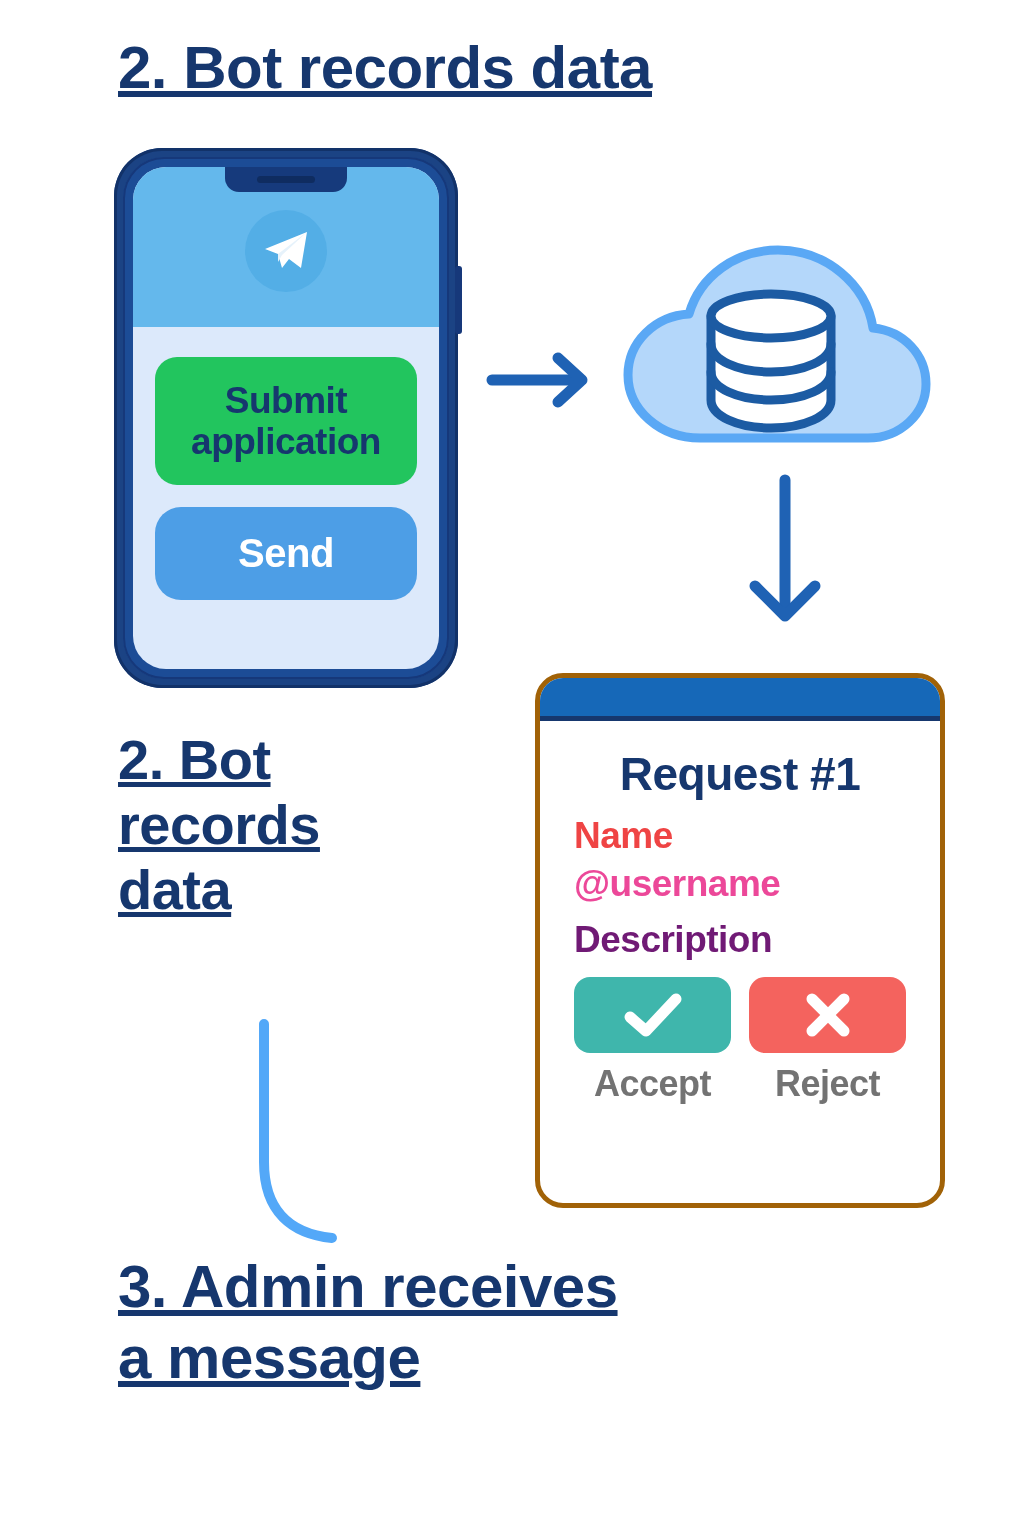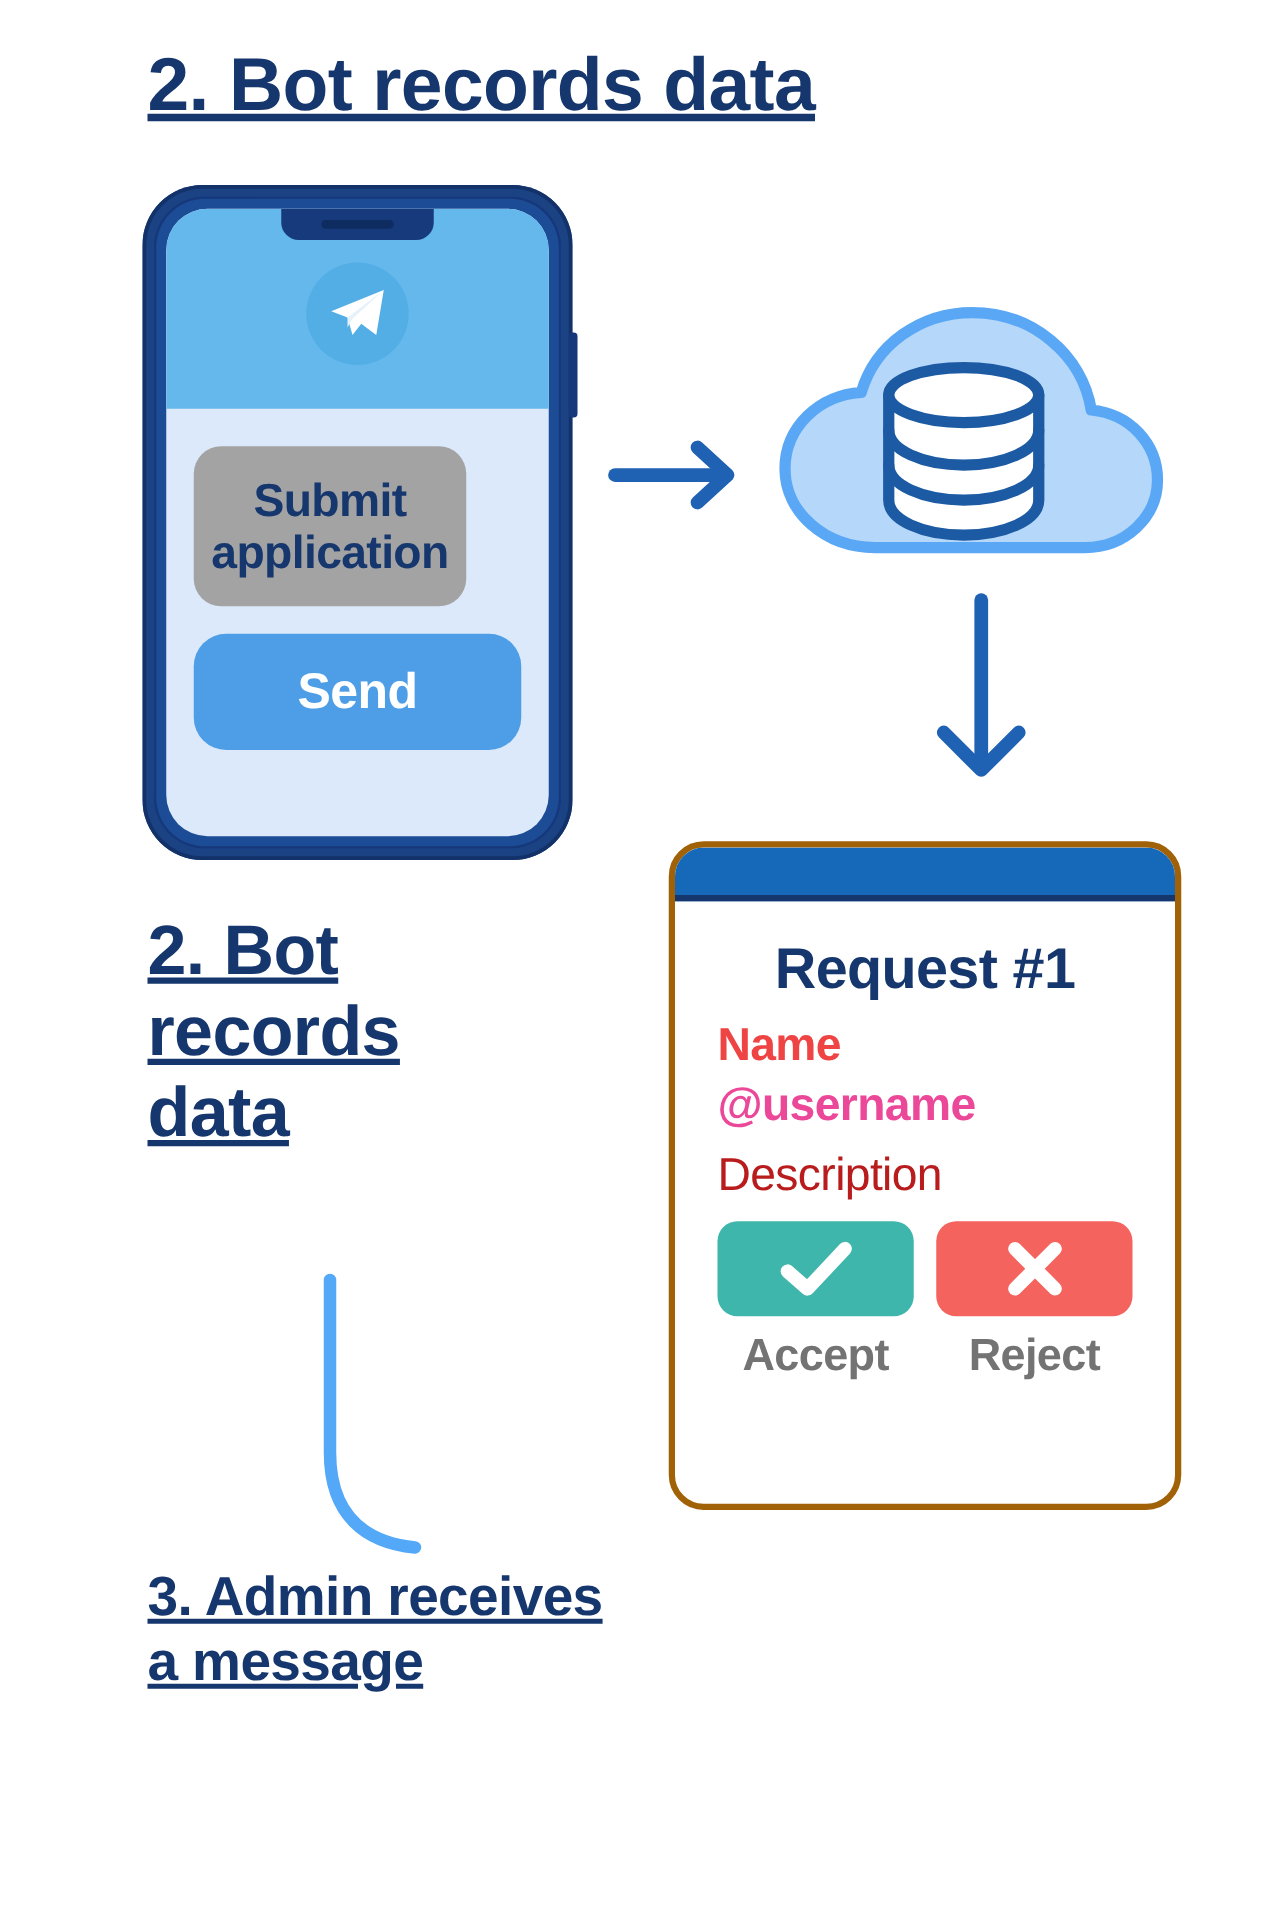--- a/index.html
+++ b/index.html
@@ -33,21 +33,21 @@
   }
   #step-middle {
     left: 118px;
     top: 728px;
     font-size: 56px;
     line-height: 1.16;
   }
   #step-bottom {
     left: 118px;
     top: 1252px;
-    font-size: 44px;
+    font-size: 60px;
     line-height: 1.18;
   }
 
   
   #phone {
     position: absolute;
     left: 114px;
     top: 148px;
     width: 344px;
     height: 540px;
@@ -111,23 +111,23 @@
     background: #53aee6;
     display: flex;
     align-items: center;
     justify-content: center;
   }
   .tg-circle svg { display: block; }
   .submit-card {
     position: absolute;
     left: 22px;
     top: 190px;
-    width: 218px;
+    width: 262px;
     height: 128px;
-    background: #a3a3a3;
+    background: #22c55e;
     border-radius: 22px;
     display: flex;
     align-items: center;
     justify-content: center;
     text-align: center;
     color: #16376e;
     font-size: 37px;
     font-weight: bold;
     line-height: 1.12;
     white-space: pre-line;
@@ -234,23 +234,23 @@
     margin: 0 0 6px 0;
   }
   .field-username {
     color: #ec4899;
     font-size: 37px;
     font-weight: bold;
     letter-spacing: -0.5px;
     margin: 0 0 14px 0;
   }
   .field-desc {
-    color: #b91c1c;
+    color: #701a75;
     font-size: 37px;
-    font-weight: normal;
+    font-weight: bold;
     letter-spacing: -0.5px;
     margin: 0 0 16px 0;
   }
   .actions {
     display: flex;
     gap: 18px;
   }
   .action-col {
     flex: 1;
     display: flex;

